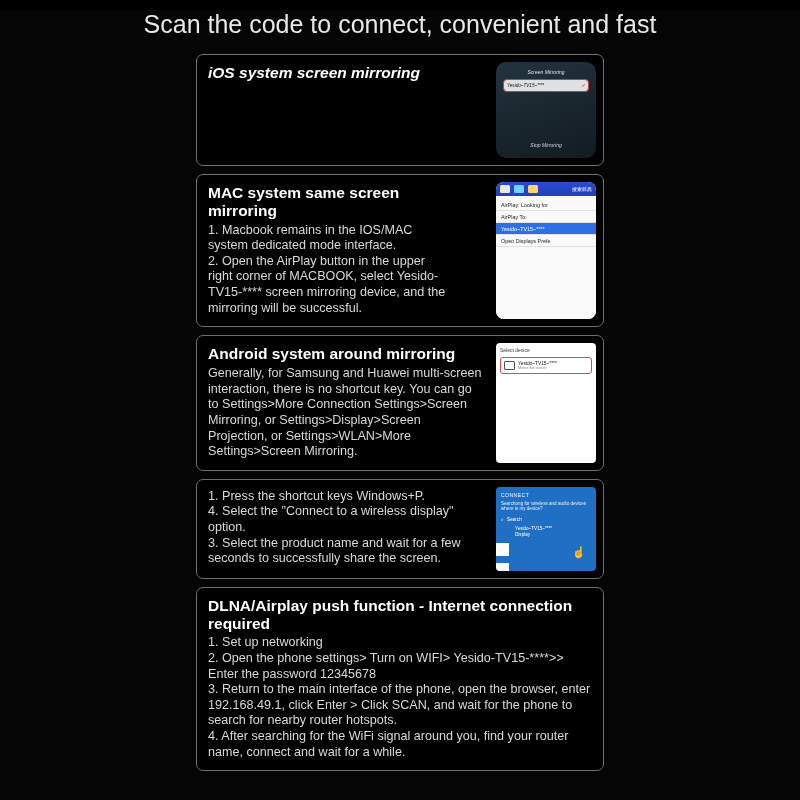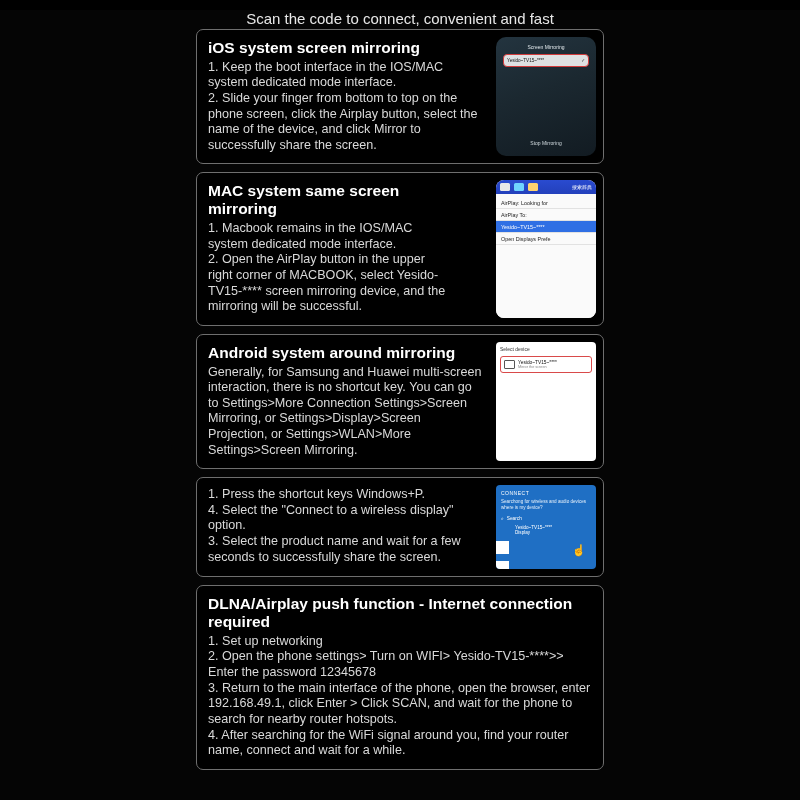--- a/index.html
+++ b/index.html
@@ -24,24 +24,24 @@
   .headline {
     text-align: center;
     font-size: 37px;
     font-weight: bold;
     letter-spacing: -0.5px;
     margin: 22px 0 0 0;
     color: #ffffff;
   }
   .subhead {
     text-align: center;
-    font-size: 15px;
+    font-size: 25px;
     font-weight: normal;
     color: #e8e8e8;
-    margin: 10px 0 2px 0;
+    margin: 10px 0 15px 0;
   }
   .cards {
     padding: 0 196px 0 196px;
     box-sizing: border-box;
   }
   .card {
     position: relative;
     border: 1px solid #6f6f6f;
     border-radius: 7px;
     background: #000000;
@@ -245,25 +245,23 @@
 </style>
 </head>
 <body>
 
 <div class="page">
 
   <div class="subhead">Scan the code to connect, convenient and fast</div>
 
   <div class="cards">
 
-    <div class="card" style="min-height:112px;">
+    <div class="card" style="min-height:112px;font-style:italic;">
       <div class="card-text">
         <div class="card-title">iOS system screen mirroring</div>
-        <div class="card-body">1. Keep the boot interface in the IOS/MAC system dedicated mode interface.
-2. Slide your finger from bottom to top on the phone screen, click the Airplay button, select the name of the device, and click Mirror to successfully share the screen.</div>
       </div>
       <div class="thumb ios-thumb">
         <div class="ios-title">Screen Mirroring</div>
         <div class="ios-box">
           <span>Yesido~TV15~****</span>
           <span class="ios-check">✓</span>
         </div>
         <div class="ios-stop">Stop Mirroring</div>
       </div>
     </div>

